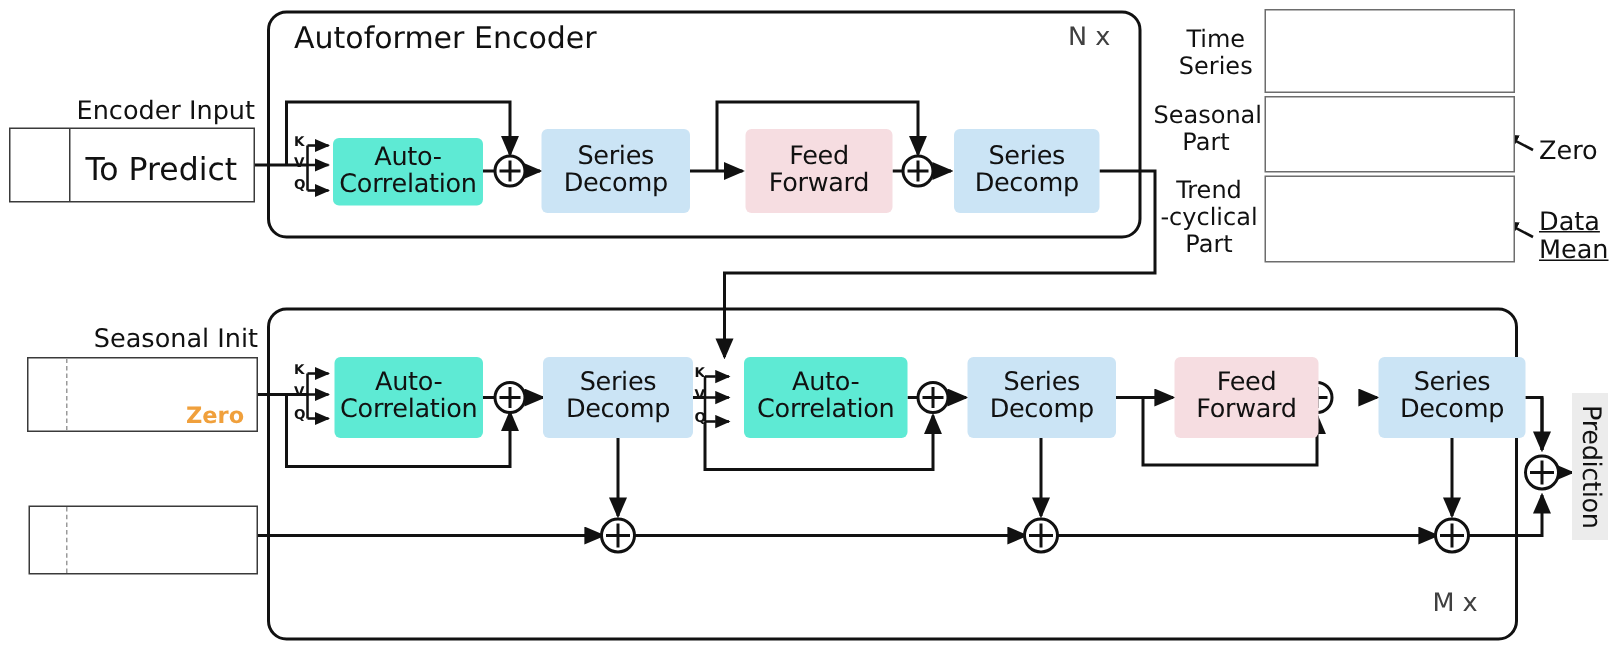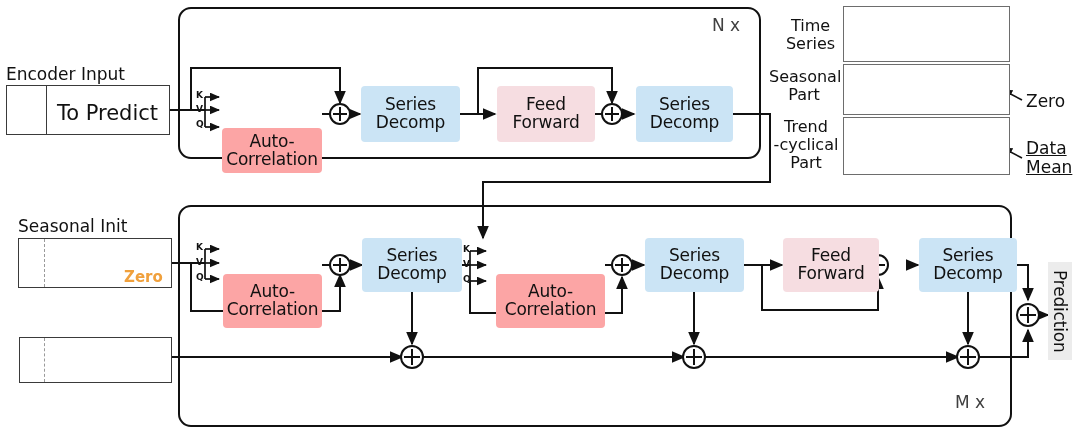--- a/index.html
+++ b/index.html
@@ -3,30 +3,30 @@
 <meta charset="utf-8">
 <style>
   html,body{margin:0;padding:0;background:#ffffff;}
   body{width:1080px;height:431px;font-family:"DejaVu Sans","Liberation Sans",sans-serif;}
   #stage{position:relative;width:1080px;height:431px;overflow:hidden;background:#fff;}
   #wires{position:absolute;left:0;top:0;width:1080px;height:431px;}
 
   .blk{position:absolute;display:flex;align-items:center;justify-content:center;
        text-align:center;line-height:1.05;border-radius:4px;color:#111;
        font-size:17px;letter-spacing:-0.2px;}
-  .blk.green{background:#fca5a5;margin-top:36px;}
+  .blk.green{background:#5eead4;}
   .blk.blue{background:#cbe4f5;}
   .blk.pink{background:#f6dde1;}
 
   .container{position:absolute;border:2.6px solid #111;border-radius:13px;background:transparent;}
   .container-title{position:absolute;font-size:20px;color:#111;white-space:nowrap;}
   .rep-label{position:absolute;font-size:17px;color:#404040;white-space:nowrap;}
 
   .iobox{position:absolute;border:1.5px solid #3a3a3a;background:#fff;box-sizing:border-box;}
-  .iobox-label{position:absolute;font-size:17px;color:#111;white-space:nowrap;text-align:left;}
+  .iobox-label{position:absolute;font-size:17px;color:#111;white-space:nowrap;text-align:right;}
   .inner-divider{position:absolute;top:0;bottom:0;width:0;border-left:1.4px solid #3a3a3a;}
   .inner-divider.dashed{border-left:1.6px dashed #9a9a9a;}
 
   .plotbox{position:absolute;border:1.6px solid #6d6d6d;background:#fff;box-sizing:border-box;}
   .plot-label{position:absolute;font-size:16px;color:#111;text-align:center;line-height:1.12;white-space:nowrap;}
   .side-label{position:absolute;font-size:17px;color:#111;line-height:1.12;white-space:nowrap;}
 
   .kvq{position:absolute;font-size:9px;font-weight:bold;color:#111;letter-spacing:0px;}
 
   .inline-tag{position:absolute;font-size:15px;white-space:nowrap;}
@@ -173,20 +173,21 @@
     <polyline fill="none" stroke="#f0a03c" stroke-width="1.3" points="20,272 23,258 26,268 29,250 32,262 35,270 38,256 41,266 43,262"></polyline>
     <polyline fill="none" stroke="#fbd9ac" stroke-width="1.3" points="44,262 48,246 52,272 56,262 60,247 64,274 68,262 72,248 76,272 80,262 84,247 88,274 92,262 96,249 100,272 104,262 108,247 112,274 116,262 120,250 124,272 128,262 132,247 136,274 140,262 144,249 148,272 152,262 156,247 160,270 166,262 171,262"></polyline>
     <path d="M44,266 L168,266" stroke="#f0a03c" stroke-width="1.4" fill="none" stroke-dasharray="10 7"></path>
 
     <polyline fill="none" stroke="#3a55d6" stroke-width="1.3" points="21,375 25,368 29,358 33,352 37,355 40,362 43,360"></polyline>
     <polyline fill="none" stroke="#b9c2f0" stroke-width="1.3" points="44,360 50,357 56,350 62,344 68,350 74,358 80,362 86,359 92,356 98,358 104,355 110,348 116,342 122,346 128,354 134,358 140,356 146,357 152,357 158,356 164,357 170,357"></polyline>
     <path d="M44,363 L168,363" stroke="#3a55d6" stroke-width="1.5" fill="none" stroke-dasharray="11 8"></path>
   </svg>
 
   <div class="container" style="left:178px;top:7px;width:579px;height:148px;"></div>
+  <div class="container-title" style="left:196px;top:13px;">Autoformer Encoder</div>
   <div class="rep-label" style="left:712px;top:15px;">N x</div>
 
   <div class="blk green" style="left:222px;top:92px;width:100px;height:45px;">
     <span>
       <span>Auto-</span><br>
       <span>Correlation</span>
     </span>
   </div>
   <div class="blk blue" style="left:361px;top:86px;width:99px;height:56px;">
     <span>

